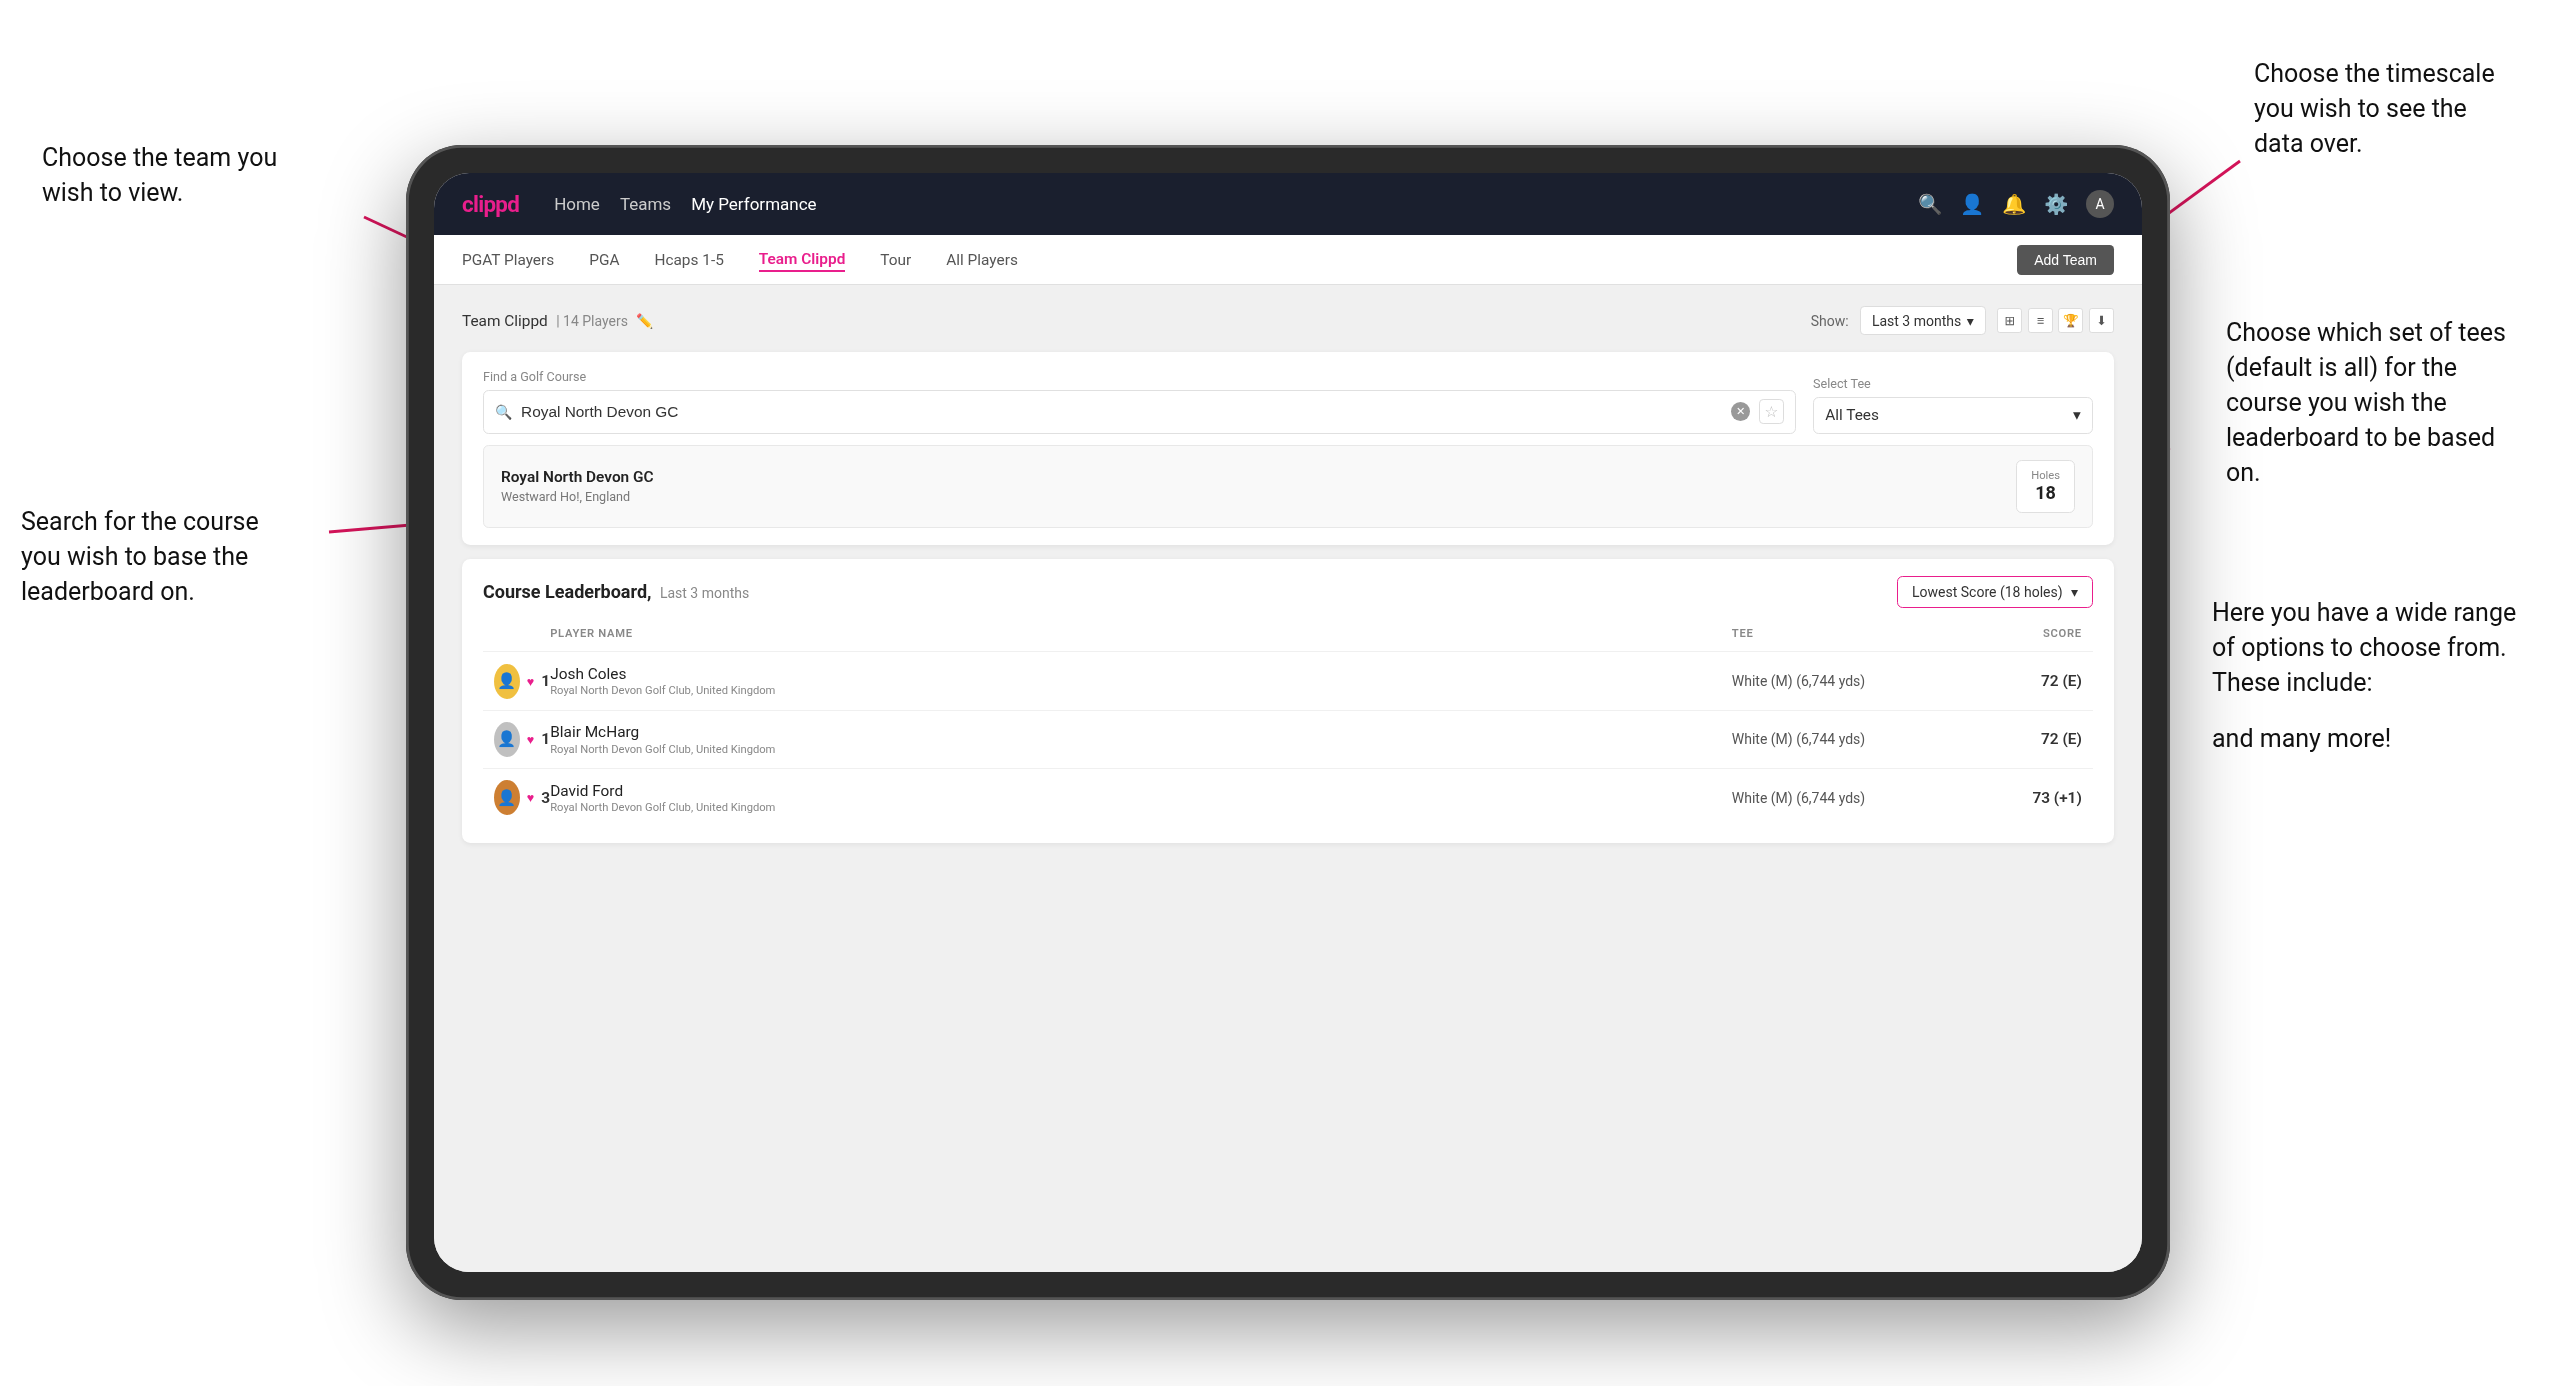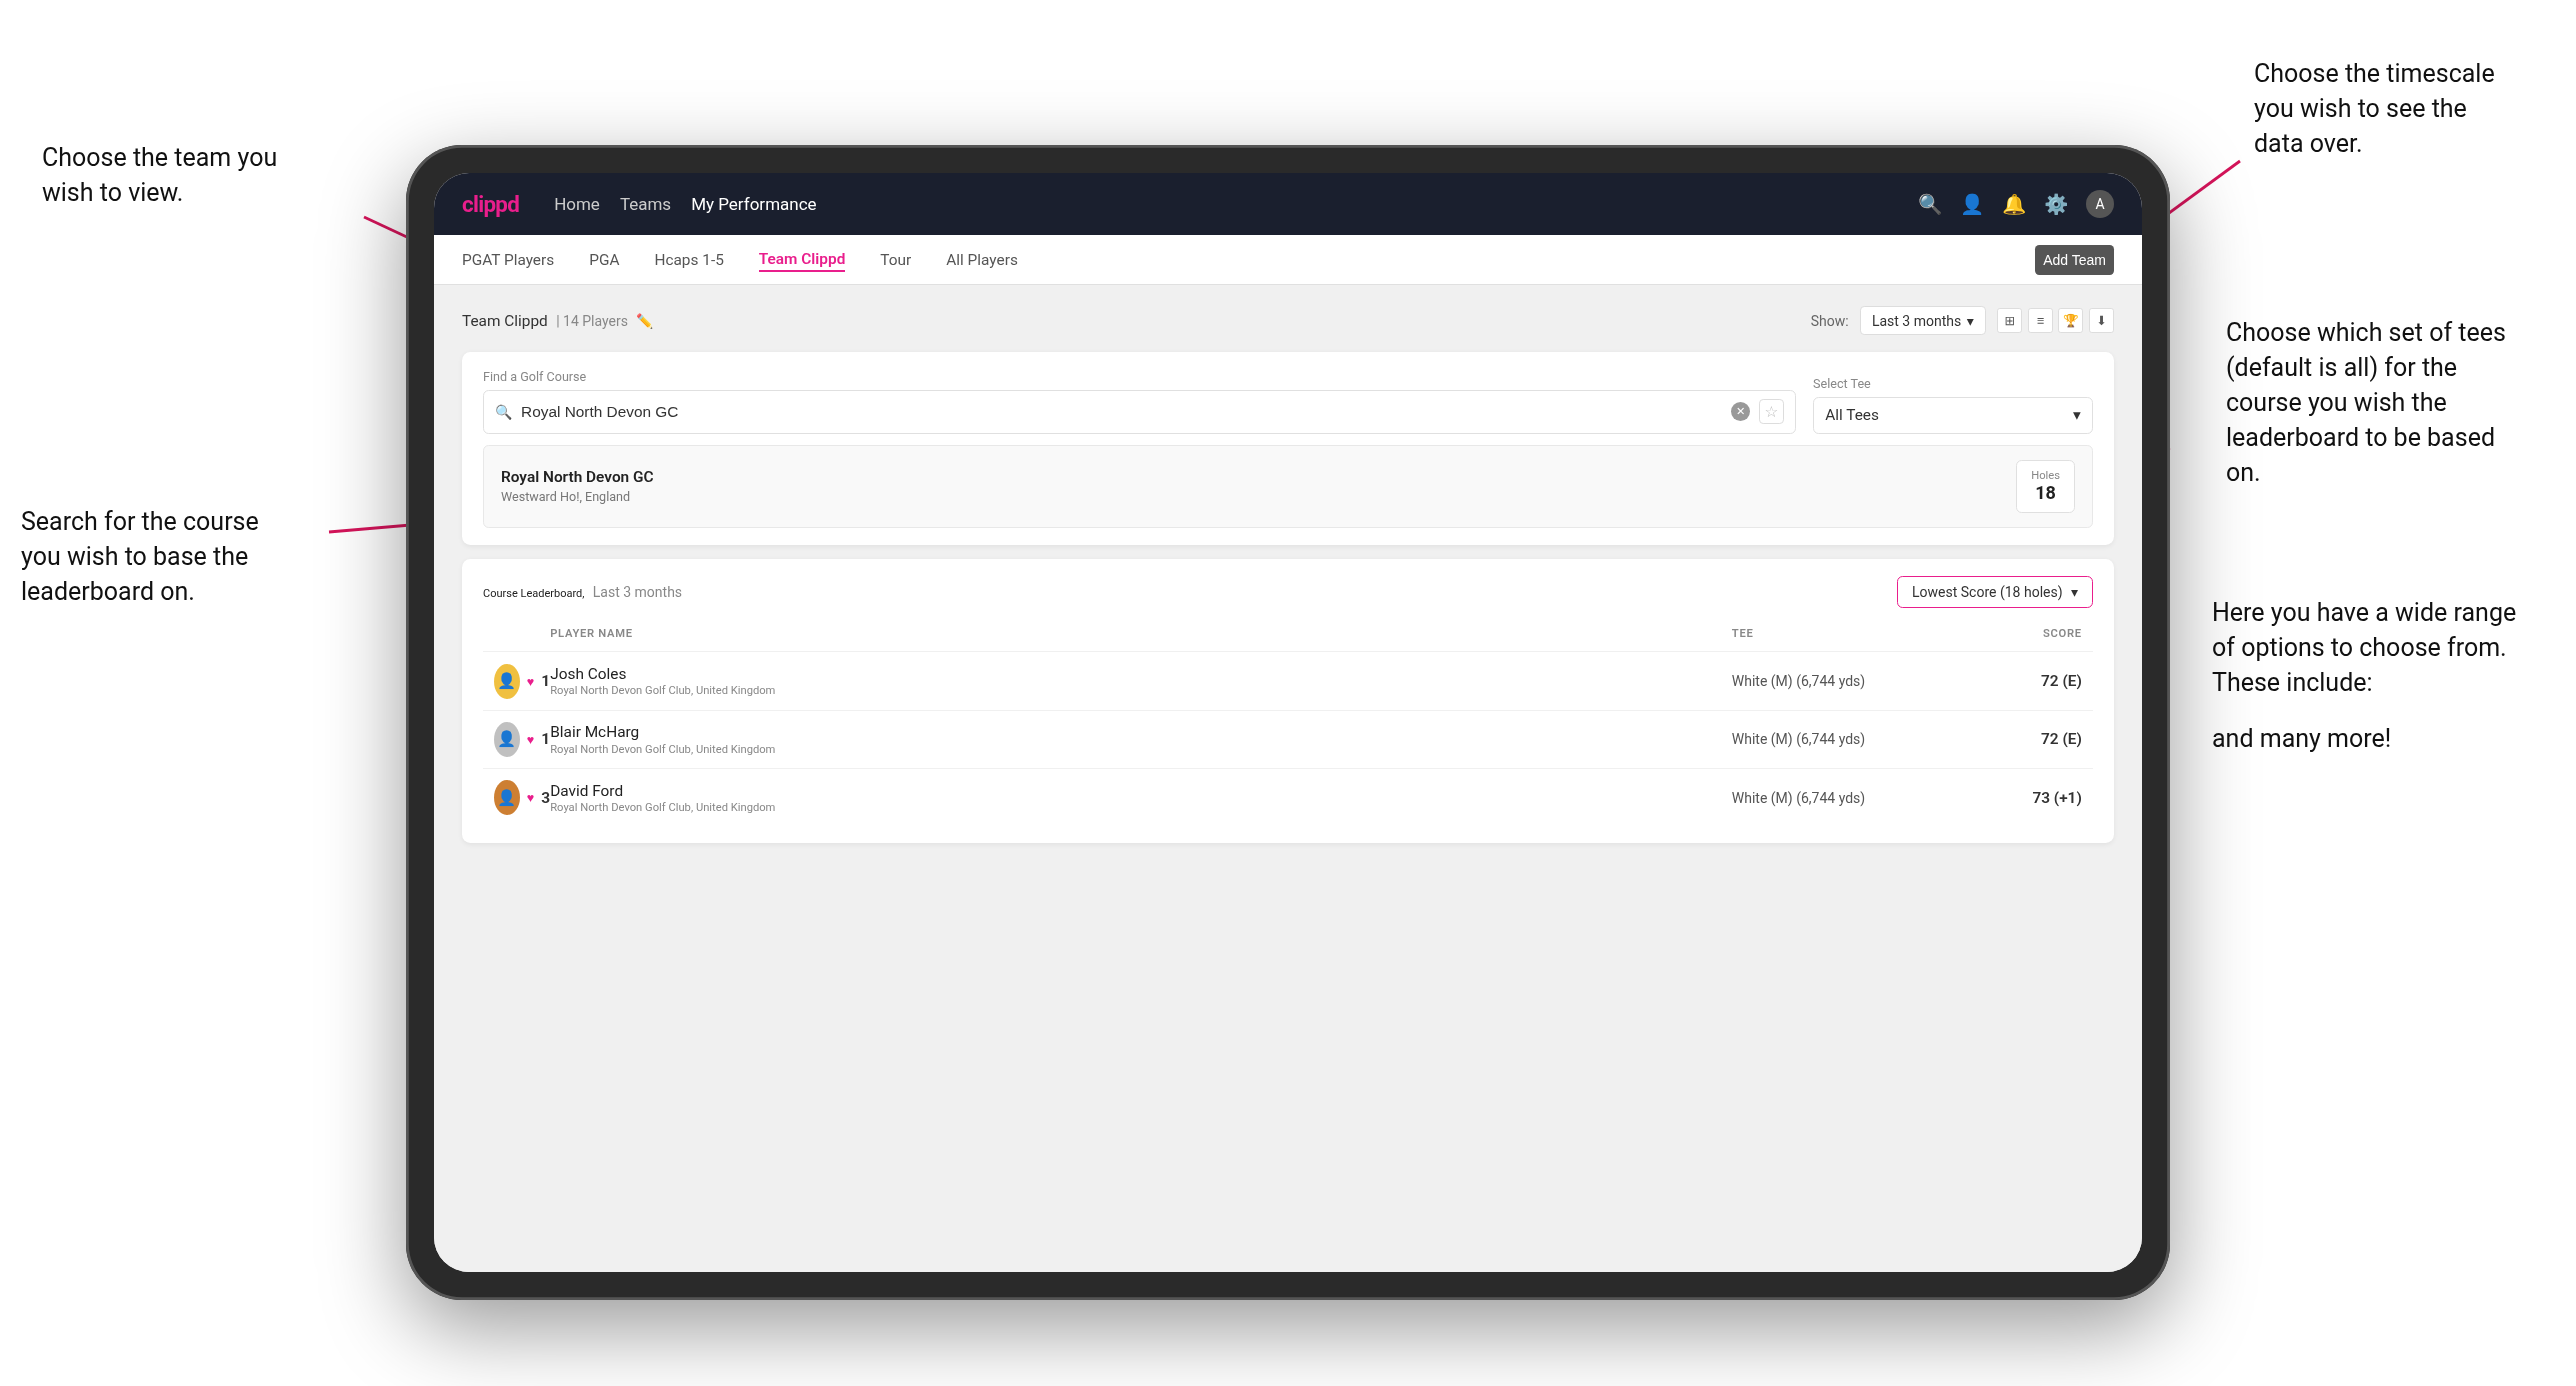--- a/index.html
+++ b/index.html
@@ -125,21 +125,21 @@
       color: #e91e8c;
       border-bottom: 2.1px solid #e91e8c;
       font-weight: 600;
     }
 
     .add-team-btn {
       margin-left: auto;
       background: #555;
       color: #fff;
       border: none;
-      padding: 7px 8px;
+      padding: 7px 17px;
       border-radius: 4.2px;
       font-size: 14px;
       cursor: pointer;
     }
 
     
     .main-content {
       background: #f0f0f0;
       padding: 21px 28px;
       height: calc(1099px - 62px - 50px);
@@ -346,22 +346,22 @@
     }
 
     .leaderboard-header {
       display: flex;
       align-items: center;
       justify-content: space-between;
       margin-bottom: 14px;
     }
 
     .leaderboard-title {
-      font-size: 11px;
-      font-weight: 400;
+      font-size: 18px;
+      font-weight: 700;
       color: #222;
     }
 
     .score-dropdown {
       display: flex;
       align-items: center;
       gap: 8.4px;
       border: 1.4px solid #e91e8c;
       border-radius: 5.6px;
       padding: 7px 14px;

